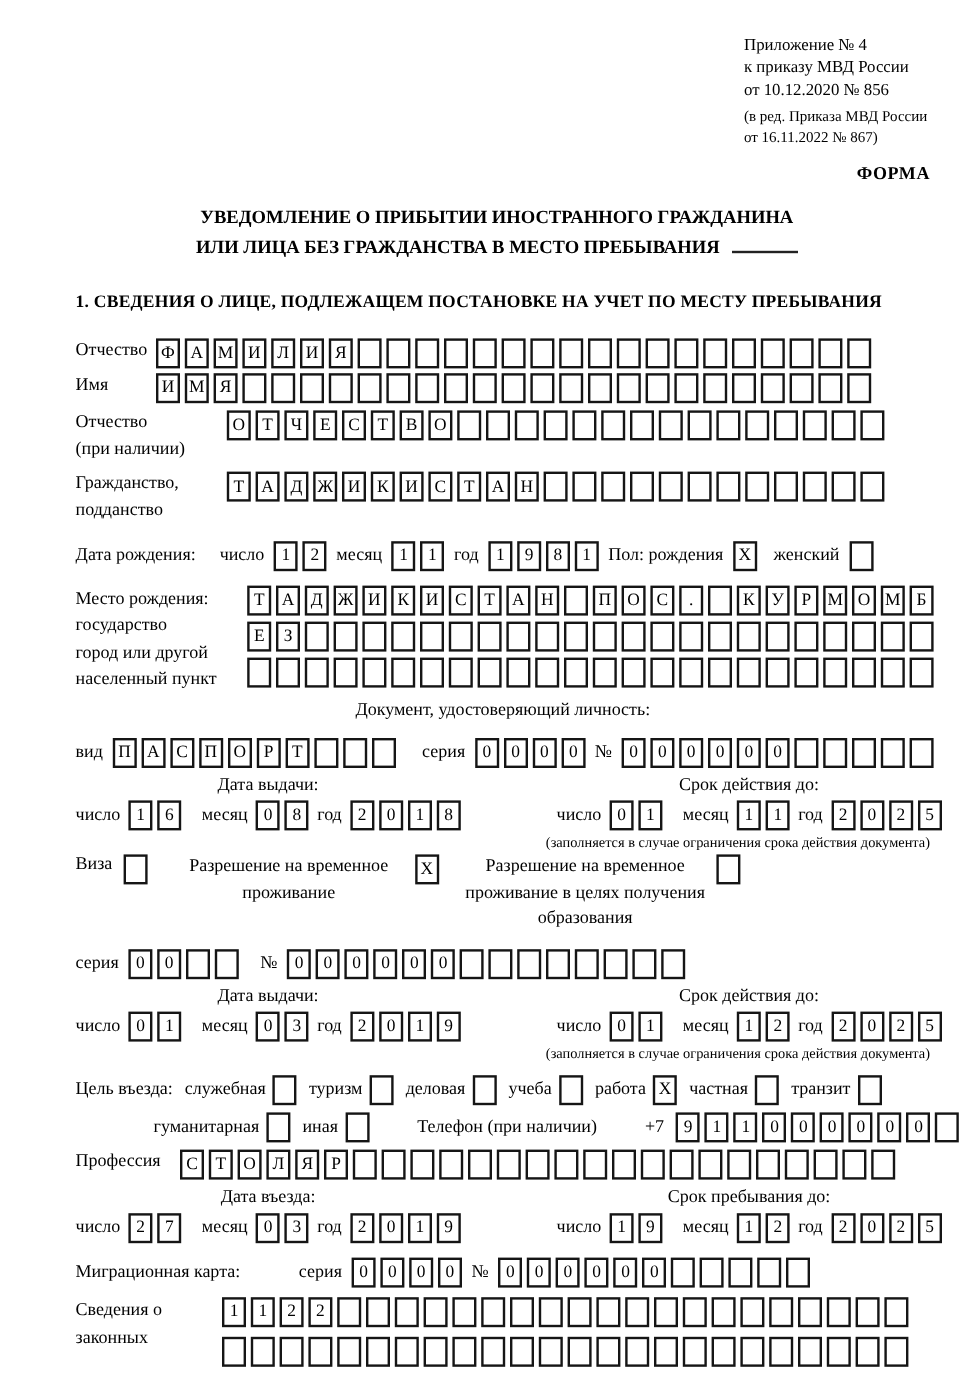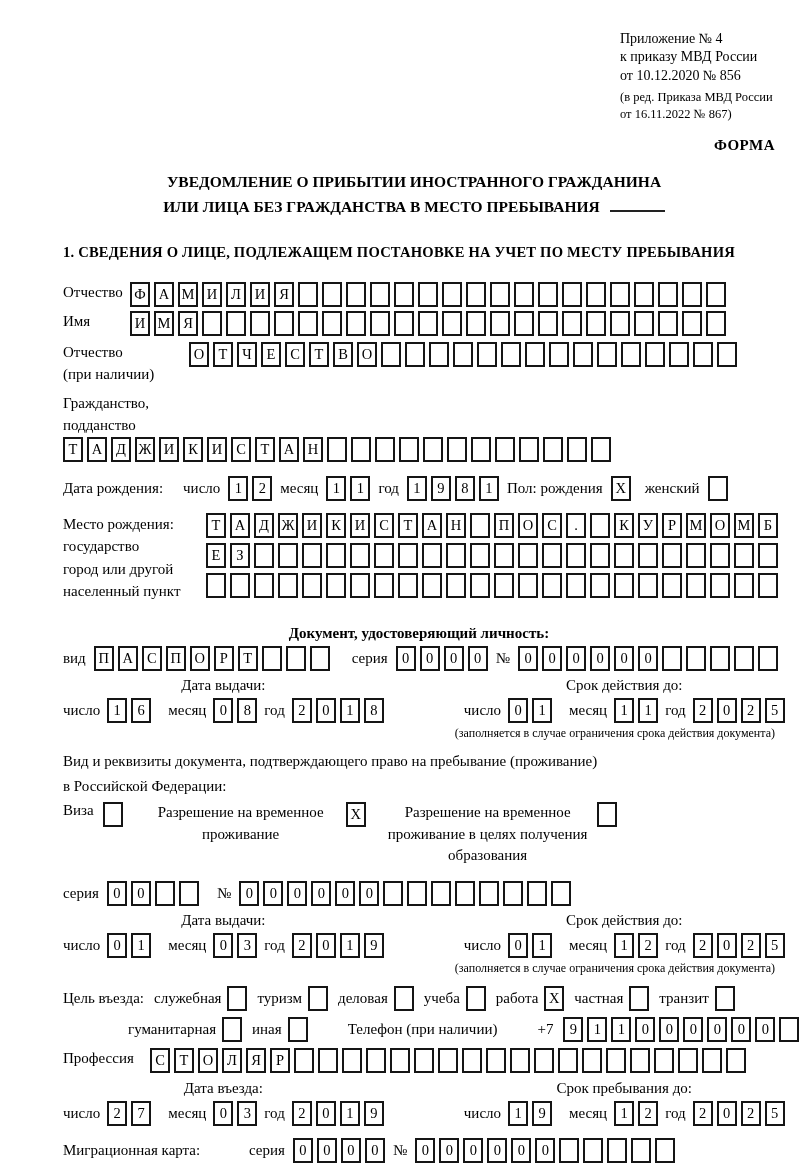--- a/index.html
+++ b/index.html
@@ -149,21 +149,21 @@
         <span class="cbox"></span>
         <span class="cbox"></span>
         <span class="cbox"></span>
         <span class="cbox"></span>
         <span class="cbox"></span>
         <span class="cbox"></span>
         <span class="cbox"></span>
       </span>
   </div>
 
-  <div class="frow" style="margin-top:8px;flex-direction:column;">
+  <div class="frow" style="margin-top:8px;">
     <span class="lblcol" style="width:126px;">
       <div>Гражданство,</div>
       <div>подданство</div>
     </span>
     <span class="boxes">
         <span class="cbox">Т</span>
         <span class="cbox">А</span>
         <span class="cbox">Д</span>
         <span class="cbox">Ж</span>
         <span class="cbox">И</span>
@@ -299,23 +299,23 @@
           <span class="cbox"></span>
           <span class="cbox"></span>
           <span class="cbox"></span>
           <span class="cbox"></span>
           <span class="cbox"></span>
           <span class="cbox"></span>
         </span>
     </span>
   </div>
 
-  <div style="text-align:center;font-weight:bold;margin-top:22px;">Документ, удостоверяющий личность:</div>
-
-  <div class="frow" style="margin-top:4px;align-items:center;gap:8px;">
+  <div style="text-align:center;font-weight:normal;margin-top:6px;">Документ, удостоверяющий личность:</div>
+
+  <div class="frow" style="margin-top:14px;align-items:center;gap:8px;">
     <span class="lbl" style="width:57px;">вид</span>
     <span class="boxes">
         <span class="cbox">П</span>
         <span class="cbox">А</span>
         <span class="cbox">С</span>
         <span class="cbox">П</span>
         <span class="cbox">О</span>
         <span class="cbox">Р</span>
         <span class="cbox">Т</span>
         <span class="cbox"></span>
@@ -388,24 +388,20 @@
               <span class="cbox">0</span>
               <span class="cbox">2</span>
               <span class="cbox">5</span>
             </span>
         </div>
       </div>
     </div>
     <div class="small-note note-right">(заполняется в случае ограничения срока действия документа)</div>
   </div>
 
-  <div style="margin-top:8px;line-height:1.7;">
-    <div>Вид и реквизиты документа, подтверждающего право на пребывание (проживание)</div>
-    <div>в Российской Федерации:</div>
-  </div>
 
   <div class="frow" style="margin-top:2px;gap:22px;">
     <div class="opt">
       <span class="lbl">Виза</span>
       <span class="boxes">
           <span class="cbox"></span>
         </span>
     </div>
     <div class="opt">
       <span class="center w190">Разрешение на временное проживание</span>

